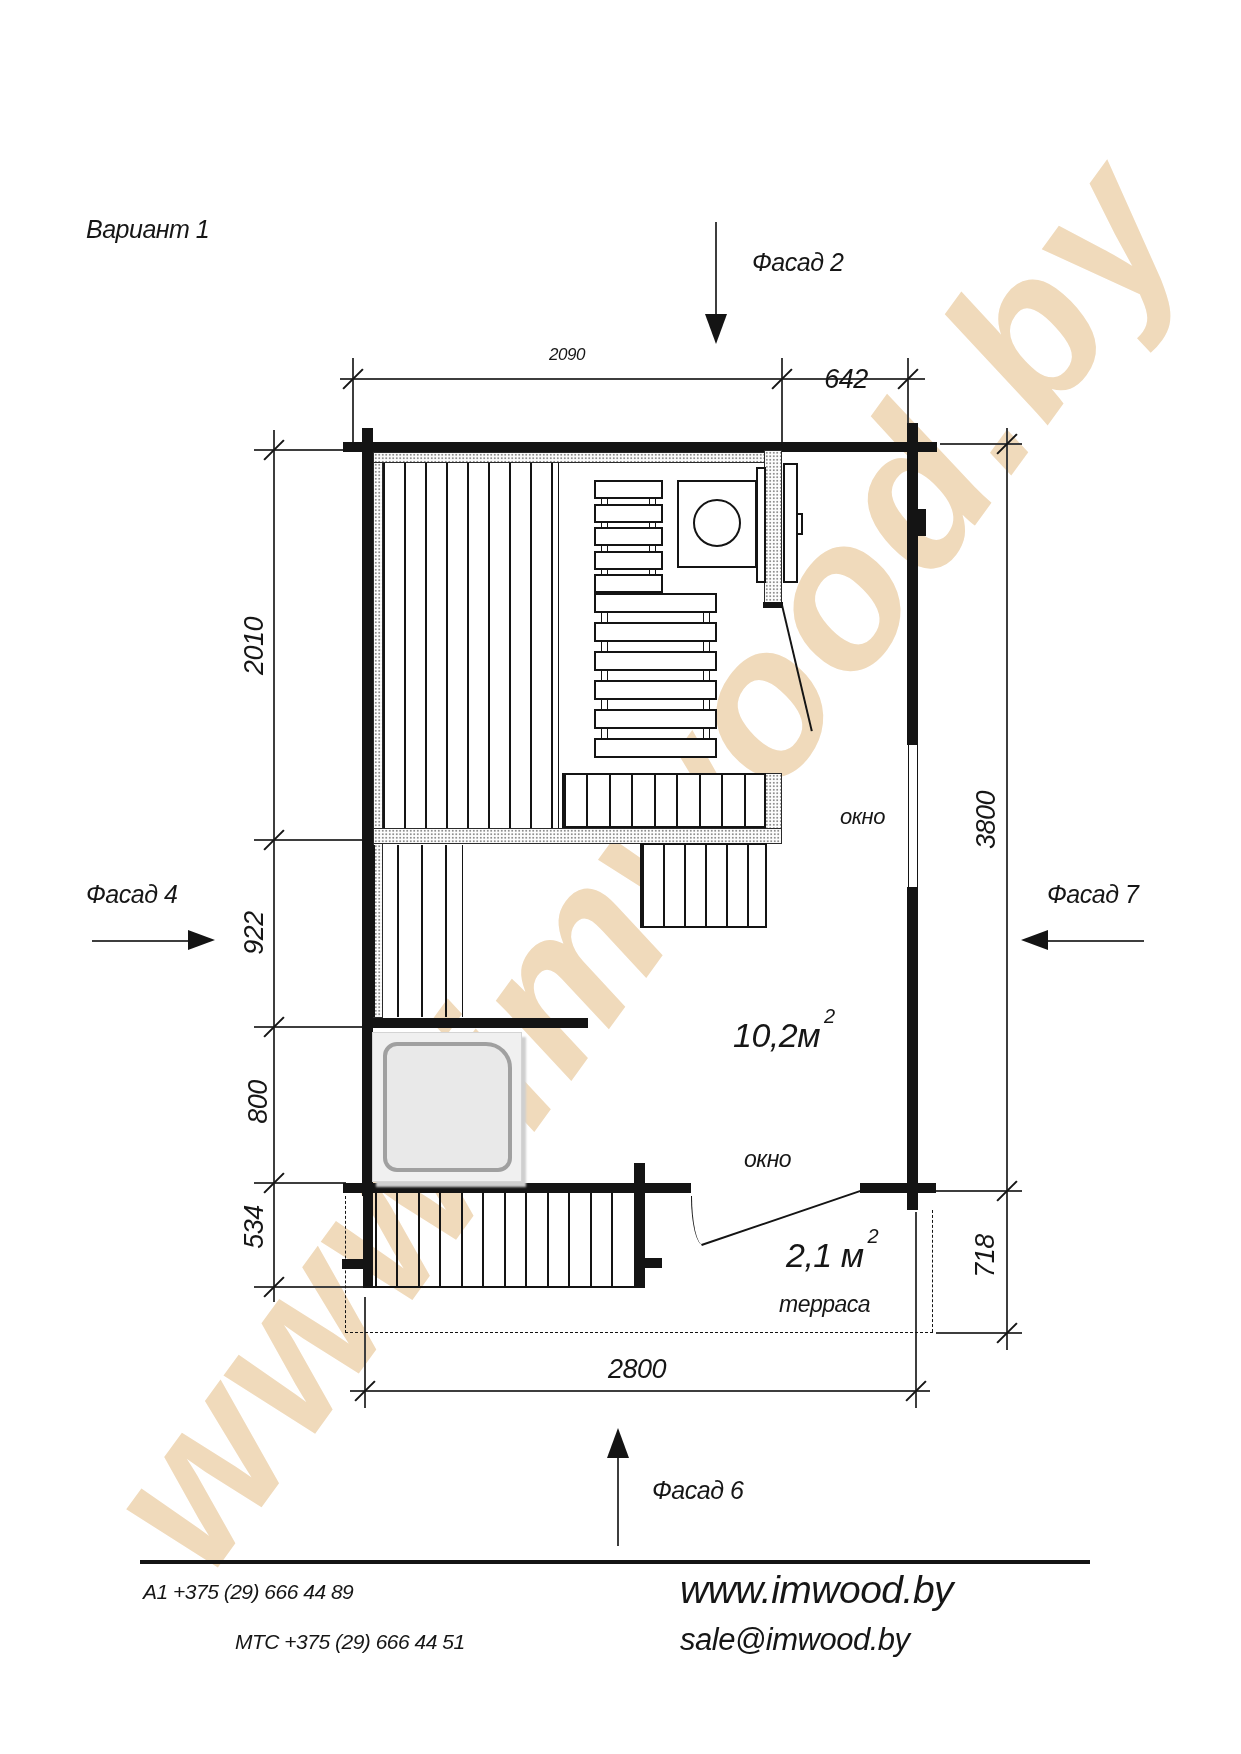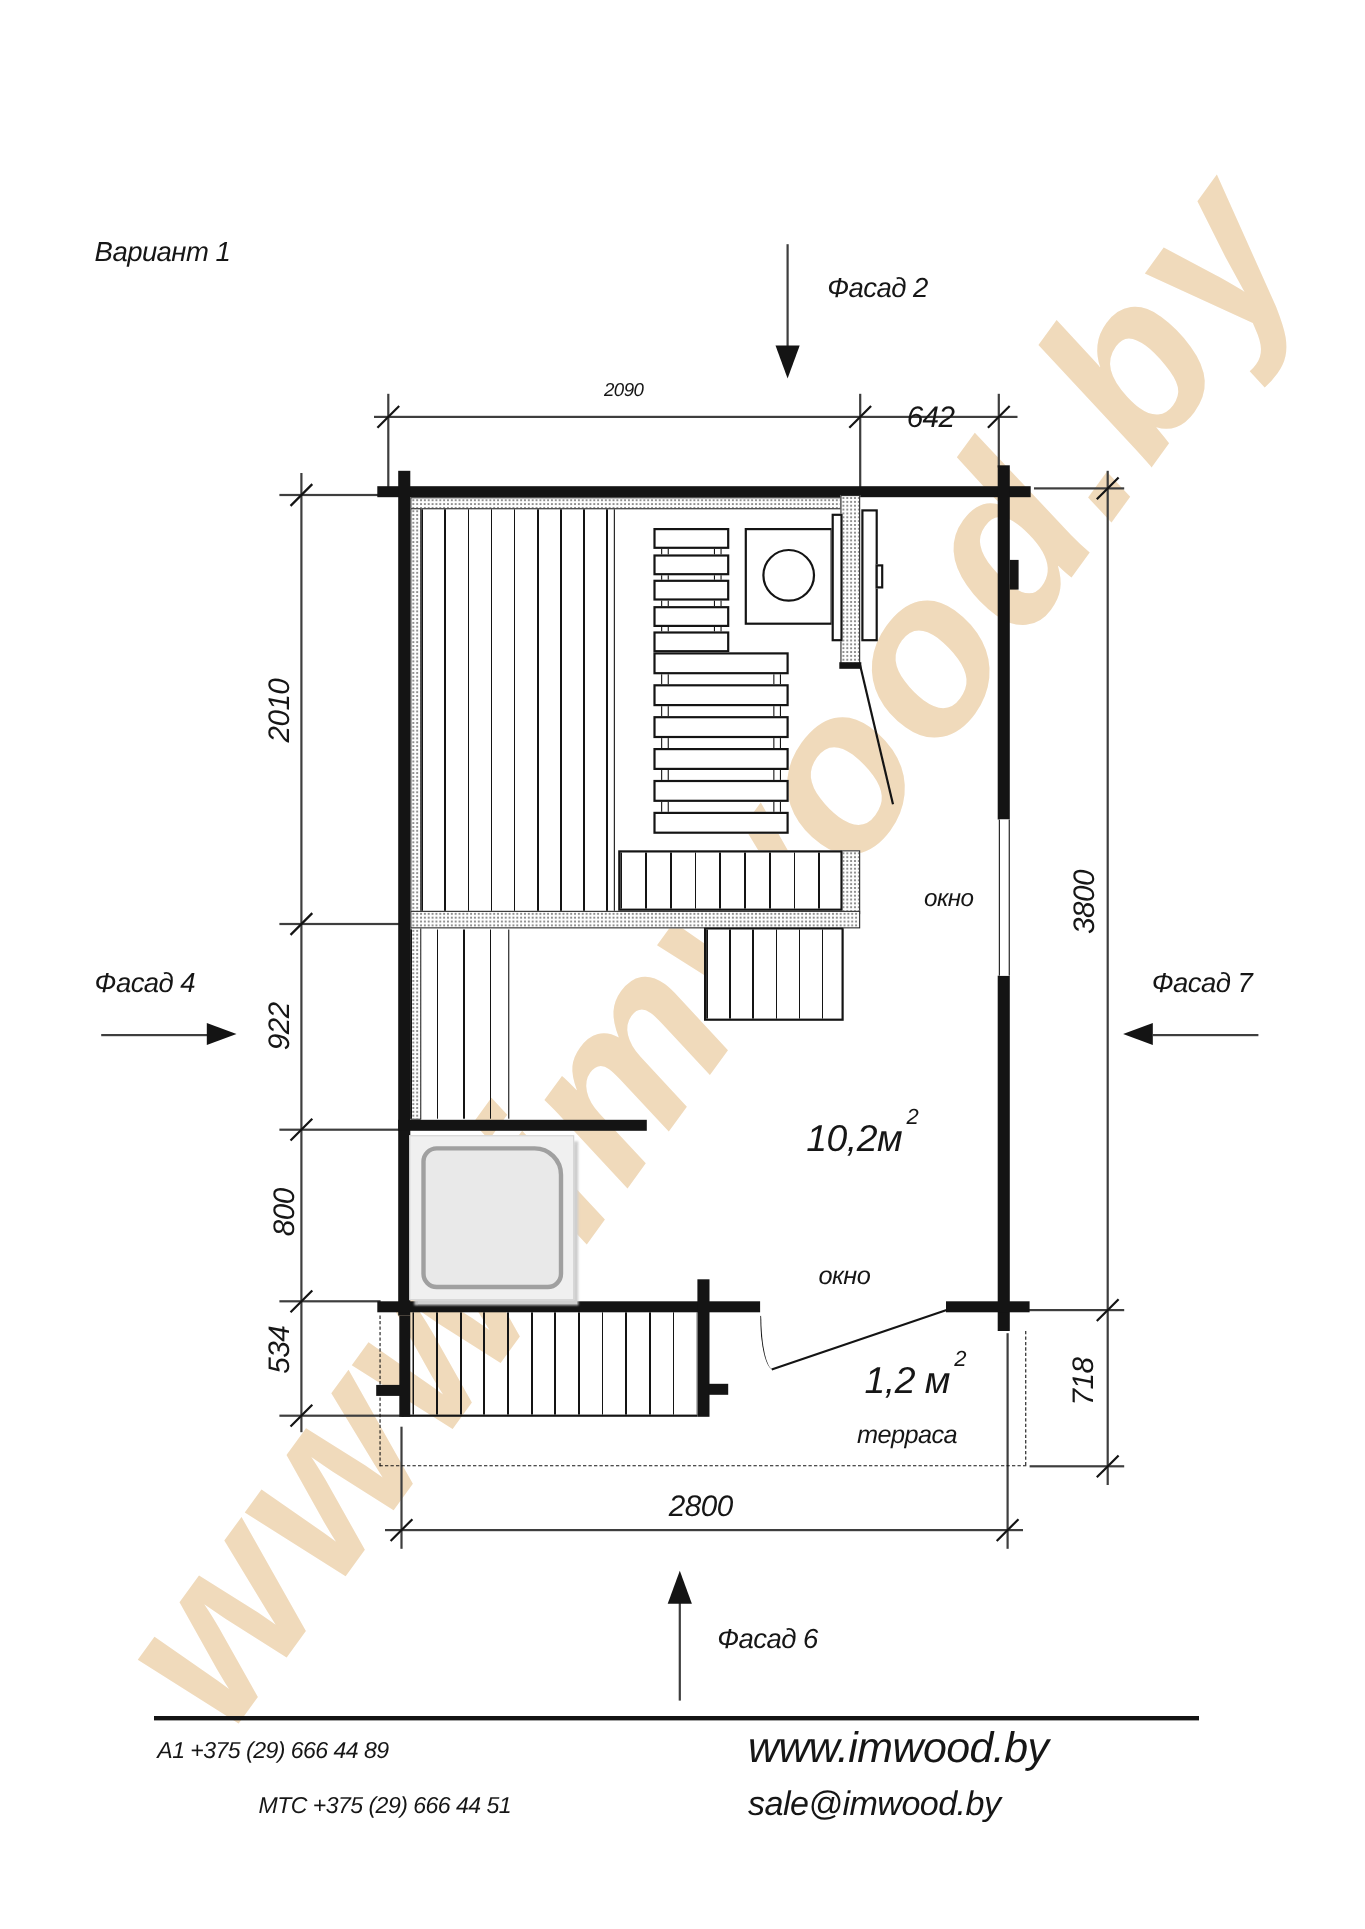--- a/index.html
+++ b/index.html
@@ -161,21 +161,21 @@
   <div class="dashl plan" style="left:344.6px;top:1196px;width:0;height:137px;border-left:1.6px dashed #141414;"></div>
   <div class="dashl plan" style="left:345px;top:1331.5px;width:588px;height:0;border-top:1.6px dashed #141414;"></div>
   <div class="dashl plan" style="left:931.6px;top:1210px;width:0;height:122px;border-left:1.6px dashed #141414;"></div>
 
   <div class="lbl plan" style="left:840px;top:804px;font-size:22px;">окно</div>
   <div class="lbl plan" style="left:744px;top:1146px;font-size:23px;">окно</div>
   <div class="lbl plan" style="left:733px;top:1016px;font-size:34px;">
     <span>10,2м</span><sup class="ar">2</sup>
   </div>
   <div class="lbl plan" style="left:786px;top:1236px;font-size:34px;">
-    <span>1,2 м</span><sup class="ar">2</sup>
+    <span>2,1 м</span><sup class="ar">2</sup>
   </div>
   <div class="lbl plan" style="left:779px;top:1291px;font-size:23px;">терраса</div>
 
   <div class="abs plan" style="left:140px;top:1560px;width:950px;height:3.5px;background:#141414;"></div>
   <div class="lbl plan" style="left:143px;top:1580px;font-size:21px;">А1 +375 (29) 666 44 89</div>
   <div class="lbl plan" style="left:235px;top:1630px;font-size:21px;">МТС +375 (29) 666 44 51</div>
   <div class="lbl plan" style="left:680px;top:1568px;font-size:39px;">www.imwood.by</div>
   <div class="lbl plan" style="left:680px;top:1622px;font-size:31px;">sale@imwood.by</div>
 
 </div>

